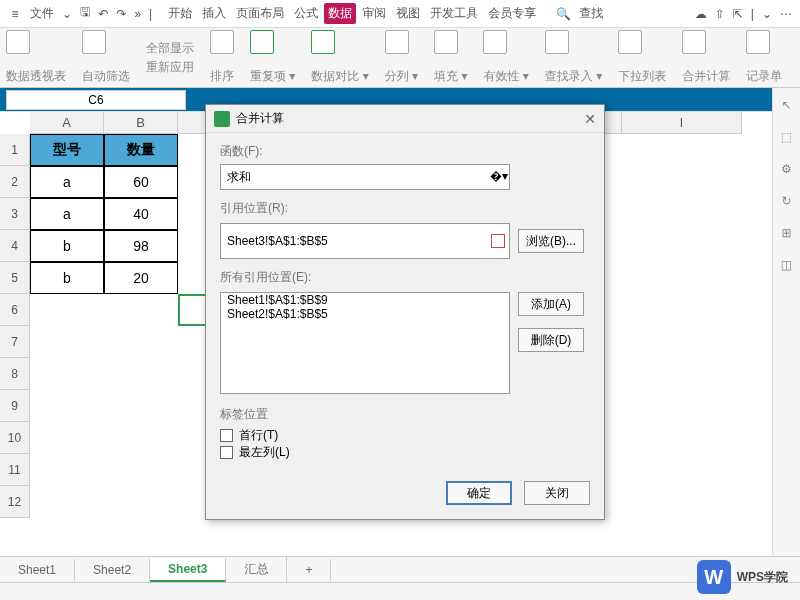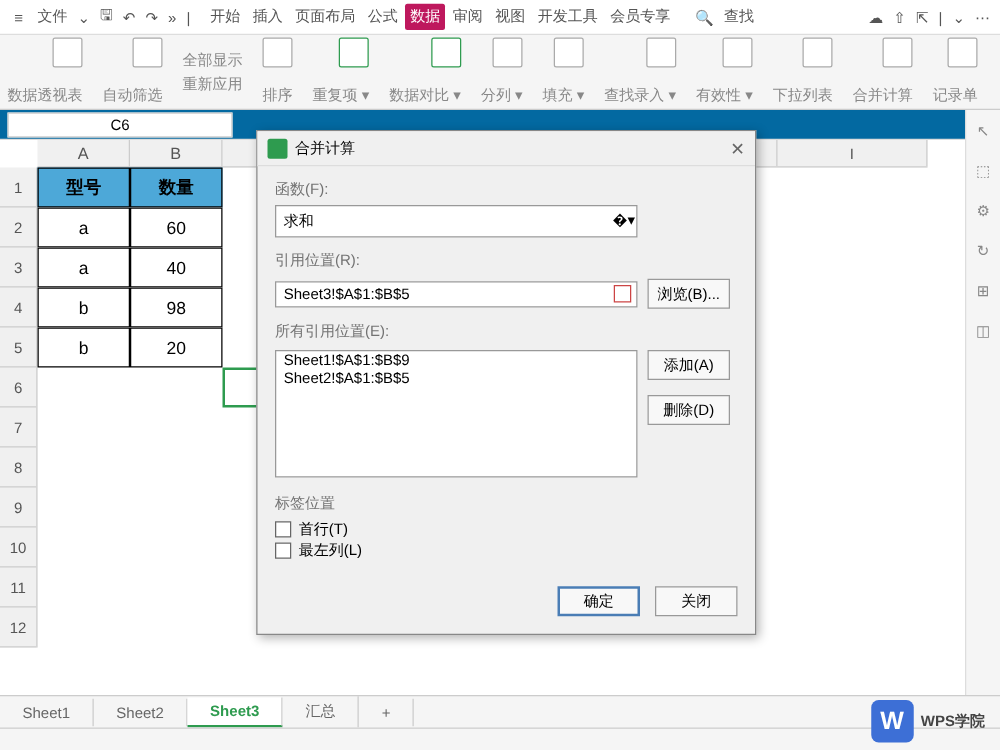--- a/index.html
+++ b/index.html
@@ -3,21 +3,21 @@
 <meta charset="utf-8">
 <style>
 *{box-sizing:border-box;margin:0;padding:0;font-family:"Microsoft YaHei",Arial,sans-serif;font-size:12px}
 body{width:800px;height:600px;background:#fff;position:relative;overflow:hidden}
 .topbar{height:28px;background:#fff;border-bottom:1px solid #ddd;display:flex;align-items:center;padding:0 8px;gap:8px;color:#555}
 .menu-icon{width:14px;display:inline-block;text-align:center}
 .tab-menu{display:flex;gap:2px;margin-left:4px}
 .tab-menu span{padding:2px 4px;cursor:pointer}
 .tab-active{background:#be185d;color:#fff;border-radius:2px}
 .ribbon{height:60px;background:#f5f5f5;border-bottom:1px solid #ccc;display:flex;align-items:center;padding:0 6px;gap:16px;color:#888}
-.rb-grp{display:flex;flex-direction:column;align-items:flex-end;gap:14px;font-size:11px}
+.rb-grp{display:flex;flex-direction:column;align-items:flex-start;gap:14px;font-size:11px}
 .rb-icon{width:24px;height:24px;border:1px solid #aaa;border-radius:2px;background:#fff}
 .rb-icon.grn{border-color:#2e9b4f}
 .namebox-row{height:24px;background:#0369a1;border-bottom:1px solid #ddd;display:flex;align-items:center}
 .namebox{width:180px;height:20px;border:1px solid #ccc;margin-left:6px;display:flex;align-items:center;justify-content:center;background:#fff}
 .sheet{position:absolute;top:112px;left:0;right:28px;bottom:44px;background:#fff}
 .colhdr{position:absolute;top:0;left:30px;height:22px;display:flex;background:#f0f0f0;border-bottom:1px solid #ccc}
 .colhdr div{width:74px;border-right:1px solid #ccc;text-align:center;line-height:22px;color:#555;font-size:12px}
 .colhdr div.lab{font-size:13px}
 .rowhdr{position:absolute;top:22px;left:0;width:30px;background:#f0f0f0;border-right:1px solid #ccc}
 .rowhdr div{height:32px;border-bottom:1px solid #ccc;text-align:center;line-height:32px;color:#555}
@@ -28,21 +28,21 @@
 .active-cell{position:absolute;border:2px solid #2e9b4f;width:74px;height:32px;pointer-events:none}
 .dialog{position:absolute;left:205px;top:104px;width:400px;background:#f0f0f0;border:1px solid #888;box-shadow:2px 2px 8px rgba(0,0,0,.3)}
 .dlg-title{height:28px;background:#f0f0f0;display:flex;align-items:center;padding:0 8px;border-bottom:1px solid #ddd}
 .dlg-title-icon{width:16px;height:16px;background:#2e9b4f;border-radius:2px;margin-right:6px}
 .dlg-close{margin-left:auto;cursor:pointer;font-size:14px;color:#666}
 .dlg-body{padding:10px 14px}
 .fld-label{margin-bottom:4px;color:#737373}
 .combo{width:290px;height:22px;border:1px solid #999;background:#fff;display:flex;align-items:center;padding:12px 6px;position:relative}
 .combo-arrow{position:absolute;right:2px;top:2px;width:16px;height:16px;display:flex;align-items:center;justify-content:center}
 .ref-row{display:flex;align-items:center;gap:8px;margin-top:6px}
-.ref-input{width:290px;height:21px;border:1px solid #999;background:#fff;padding:0 6px;display:flex;align-items:center;position:relative}
+.ref-input{width:290px;height:36px;border:1px solid #999;background:#fff;padding:0 6px;display:flex;align-items:center;position:relative}
 .ref-icon{position:absolute;right:4px;width:14px;height:14px;border:1px solid #c44;background:#fff}
 .btn{width:66px;height:24px;border:1px solid #999;background:#f8f8f8;display:flex;align-items:center;justify-content:center;cursor:pointer}
 .listbox{width:290px;height:102px;border:1px solid #999;background:#fff;overflow:auto}
 .listbox div{padding:0 6px}
 .side-btns{display:flex;flex-direction:column;gap:12px}
 .chk-row{display:flex;align-items:center;gap:6px;margin-top:0}
 .chk{width:13px;height:13px;border:1px solid #666;background:#fff}
 .dlg-footer{display:flex;justify-content:flex-end;gap:12px;padding:10px 14px 14px}
 .btn-ok{border:2px solid #4a7db5}
 .sheettabs{position:absolute;bottom:18px;left:0;right:0;height:26px;background:#f5f5f5;border-top:1px solid #ccc;display:flex;align-items:center;gap:0}
@@ -115,25 +115,25 @@
   <div class="rb-grp">
       <div class="rb-icon"></div>
       <span><span>分列</span> ▾</span>
     </div>
   <div class="rb-grp">
       <div class="rb-icon"></div>
       <span><span>填充</span> ▾</span>
     </div>
   <div class="rb-grp">
       <div class="rb-icon"></div>
+      <span><span>有效性</span> ▾</span>
+    </div>
+  <div class="rb-grp">
+      <div class="rb-icon"></div>
       <span><span>查找录入</span> ▾</span>
-    </div>
-  <div class="rb-grp">
-      <div class="rb-icon"></div>
-      <span><span>有效性</span> ▾</span>
     </div>
   <div class="rb-grp">
       <div class="rb-icon"></div>
       <span>下拉列表</span>
     </div>
   <div class="rb-grp">
       <div class="rb-icon"></div>
       <span>合并计算</span>
     </div>
   <div class="rb-grp">

